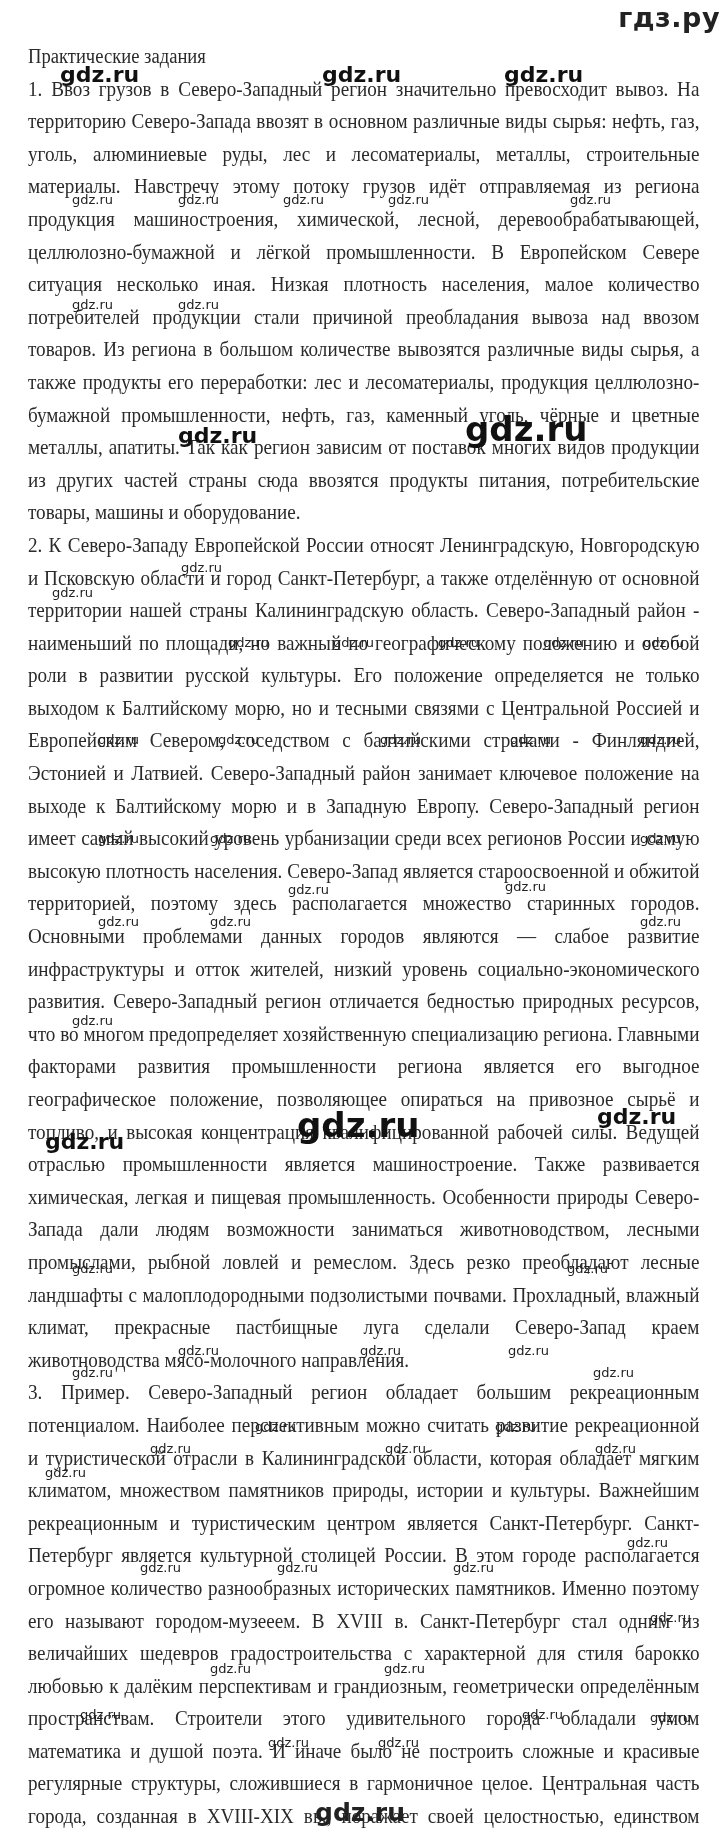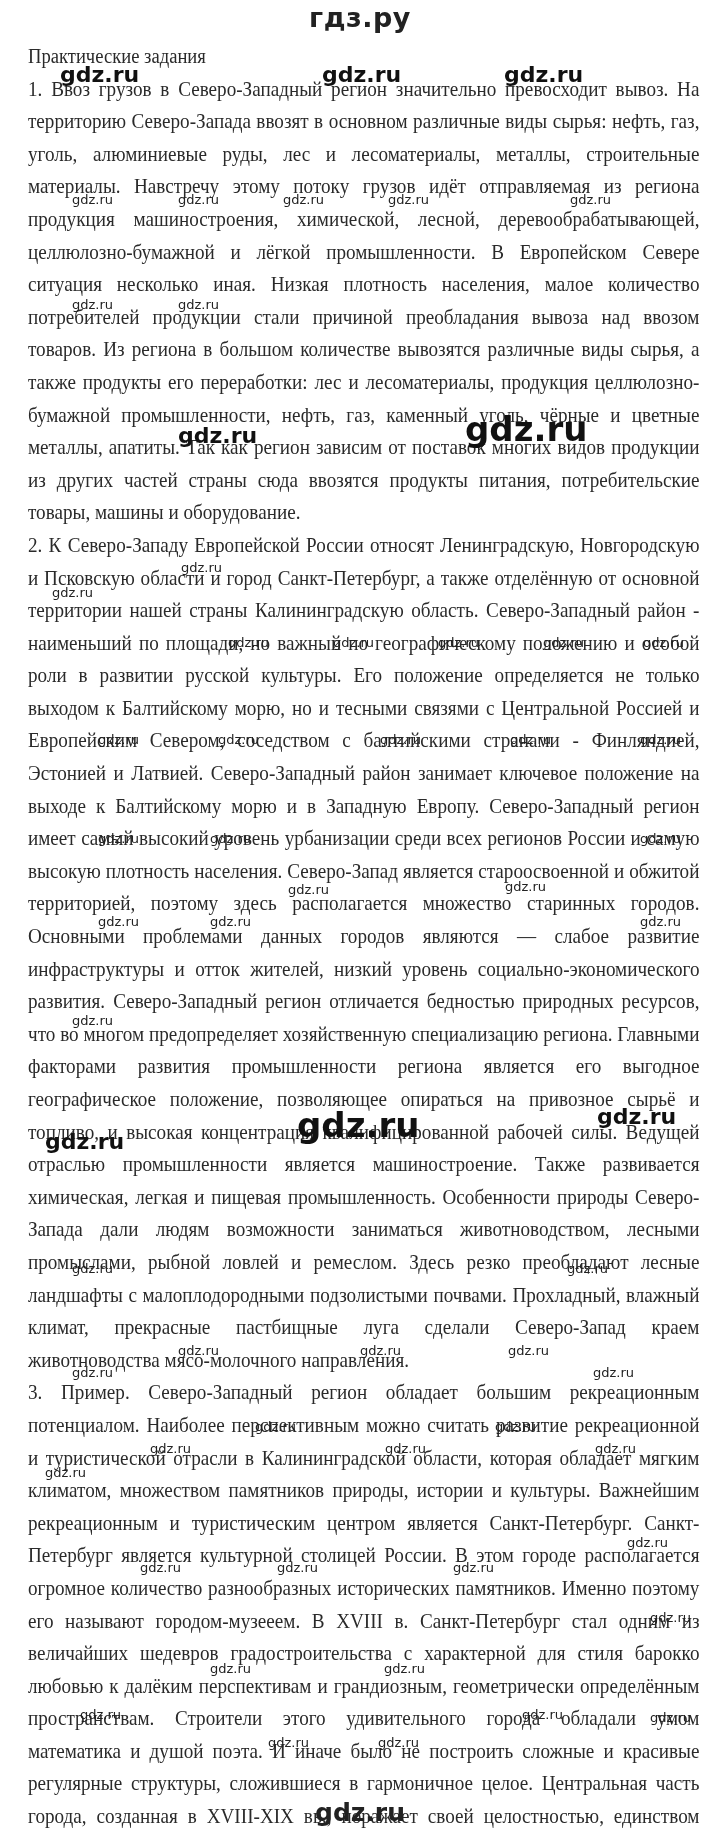--- a/index.html
+++ b/index.html
@@ -1,18 +1,18 @@
 <!DOCTYPE html>
 <html><head>
 <meta charset="utf-8">
 <style>
   html, body { margin:0; padding:0; background:#ffffff; }
   body { width:720px; height:1838px; position:relative; overflow:hidden; }
   .site-header {
-    position:absolute; top:0; left:0; width:720px; text-align:center;
+    position:absolute; top:0; left:0; width:720px; text-align:right;
     font-family:"DejaVu Sans", sans-serif; font-weight:bold; font-size:27px;
     color:#222; top:2px; letter-spacing:0.5px;
   }
   .doc {
     position:absolute; left:28px; top:40px; width:672px;
     font-family:"Liberation Serif", serif; font-size:20.6px; line-height:32.6px;
     color:#2a2a2a; text-align:justify;
     transform:scaleX(0.93); transform-origin:left top;
     width:722px;
   }

